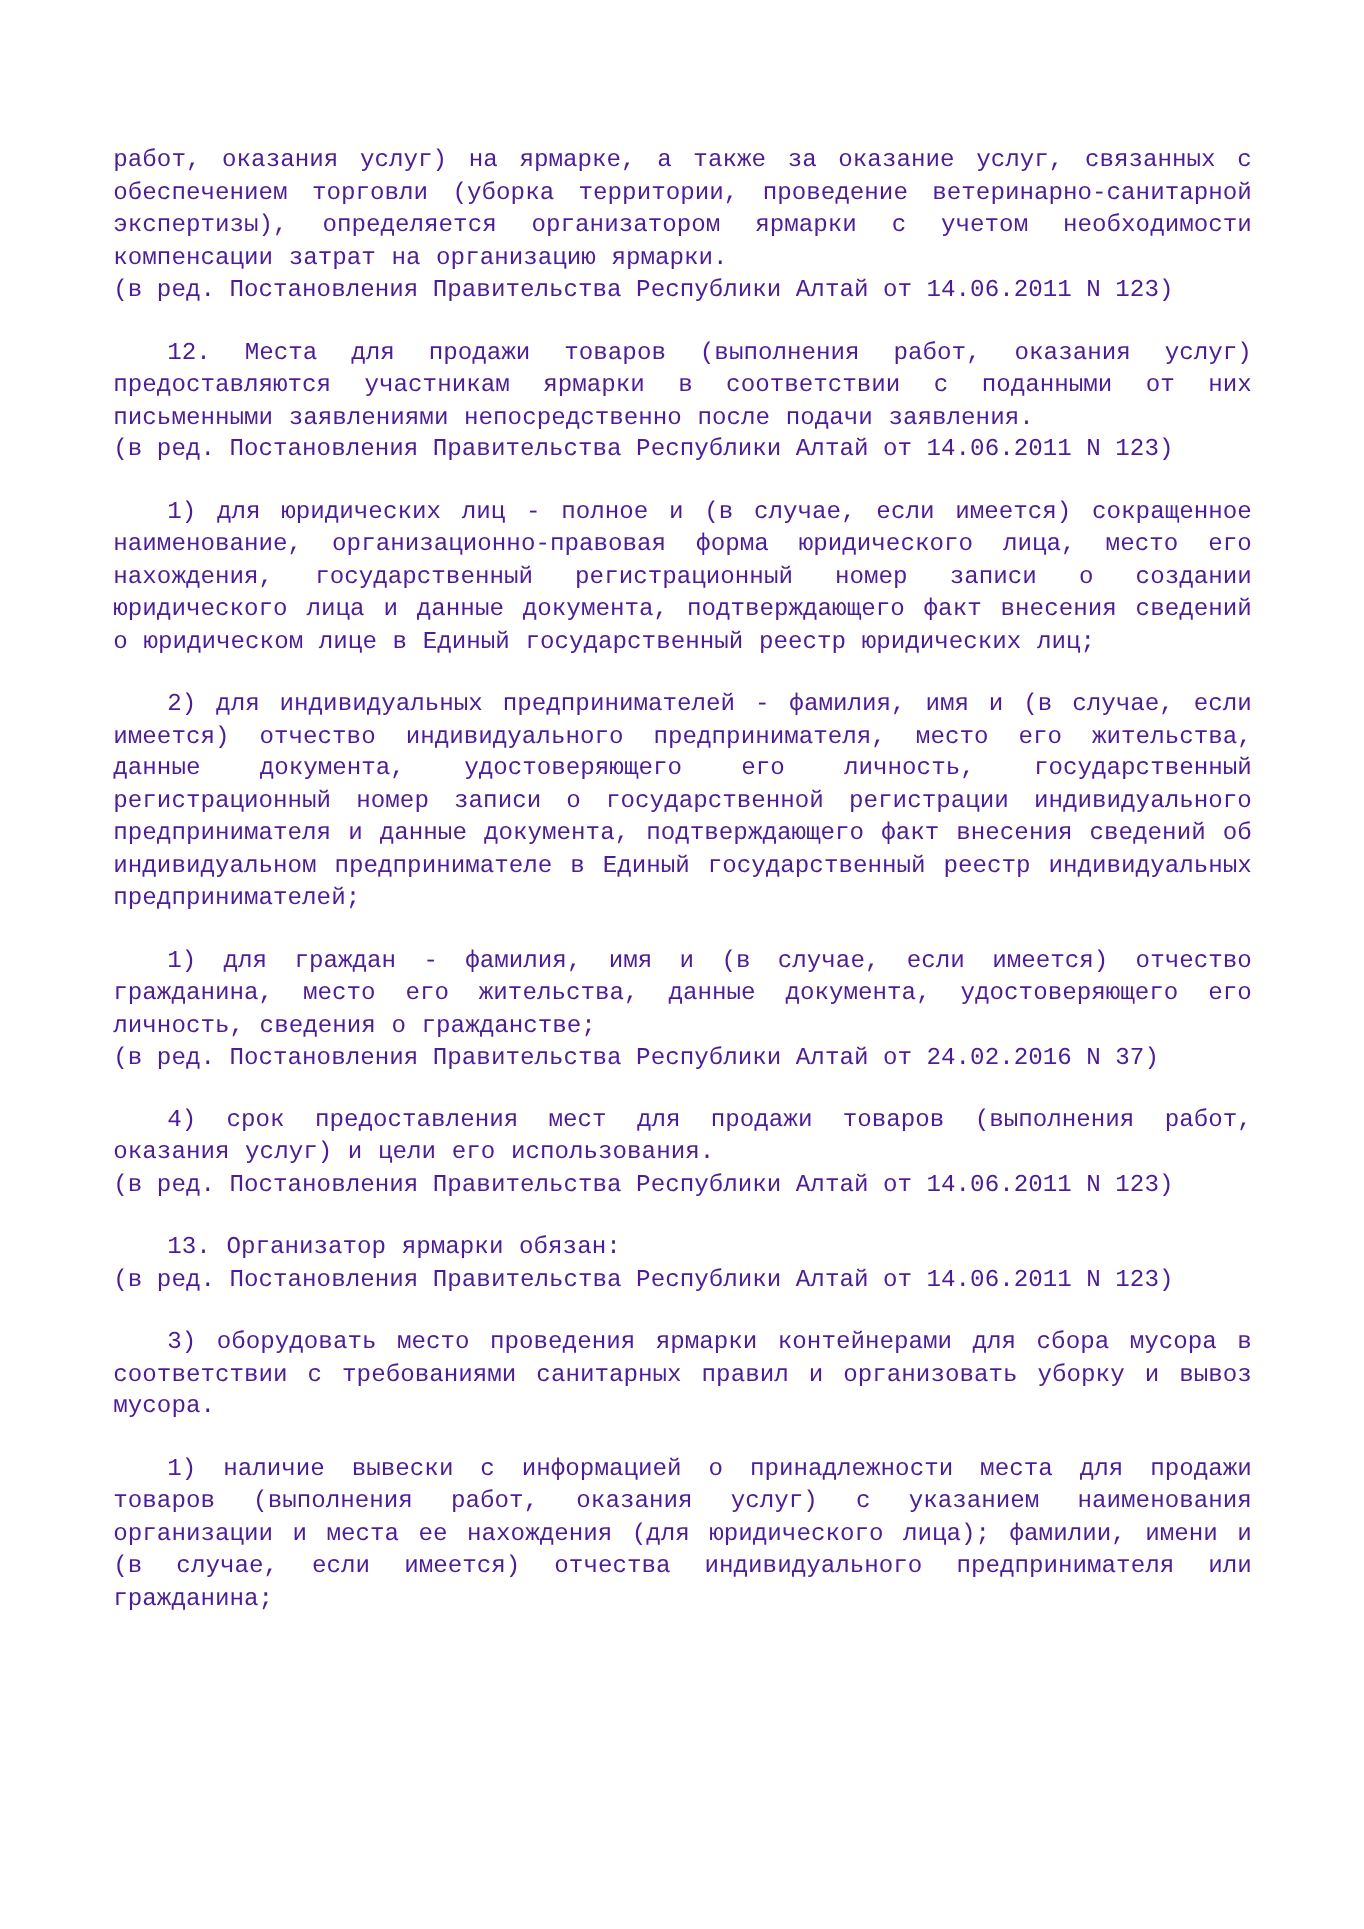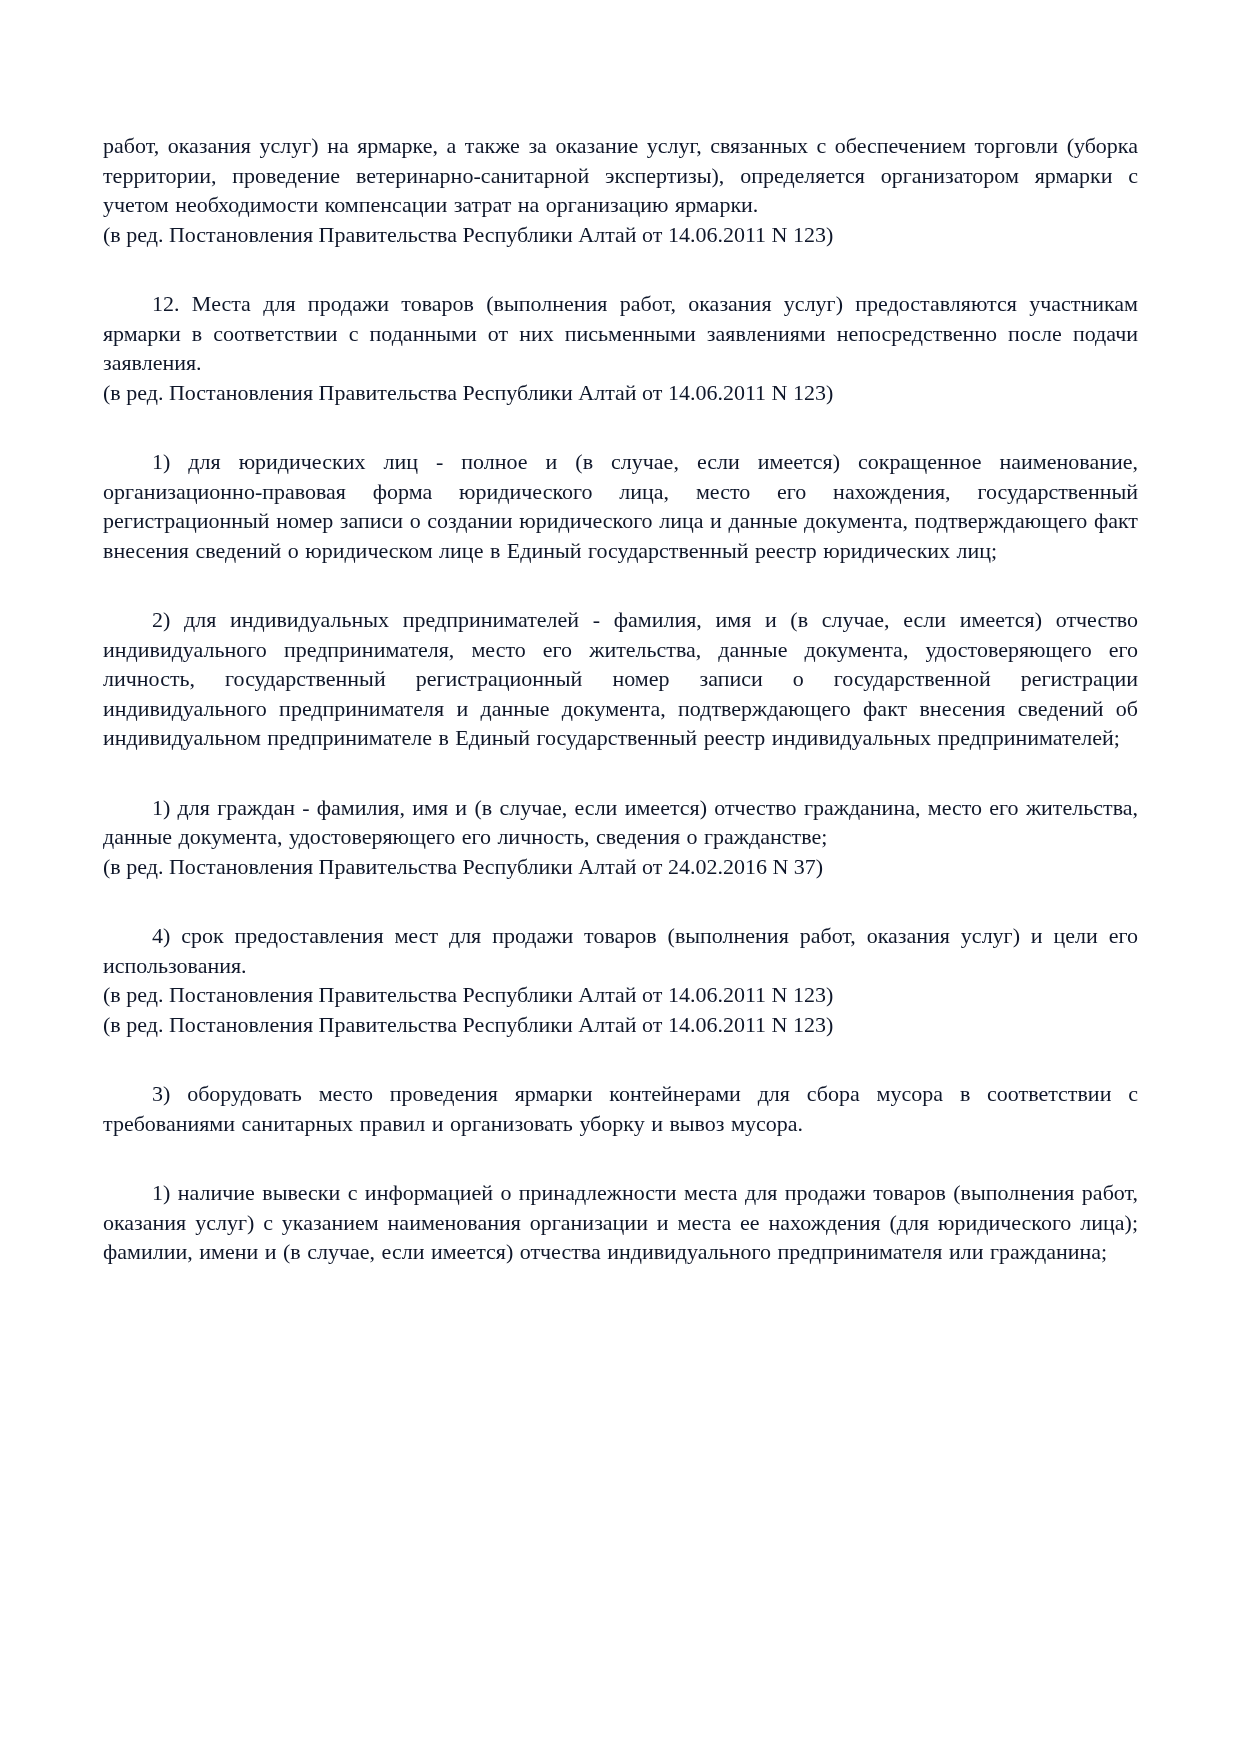--- a/index.html
+++ b/index.html
@@ -6,35 +6,35 @@
     margin: 0;
     padding: 0;
     background: #ffffff;
   }
   .page {
     position: relative;
     box-sizing: border-box;
     width: 1240px;
     height: 1754px;
     background: #ffffff;
-    color: #0f172a;
+    color: #4c1d95;
     padding: 131px 102px 60px 103px;
-    font-family: Liberation Serif, serif;
+    font-family: Liberation Mono, monospace;
     font-size: 22px;
     line-height: 29.5px;
     overflow: hidden;
   }
   .page p {
     margin: 0;
     text-align: justify;
     text-align-last: left;
     word-spacing: 1px;
   }
   .page p.gap {
-    margin-top: 40px;
+    margin-top: 27px;
   }
   .page p.indent {
     text-indent: 49px;
   }
   .page p.amend {
     text-align: right;
     word-spacing: normal;
   }
 </style>
 </head>
@@ -44,16 +44,17 @@
   <p class="noindent">работ, оказания услуг) на ярмарке, а также за оказание услуг, связанных с обеспечением торговли (уборка территории, проведение ветеринарно-санитарной экспертизы), определяется организатором ярмарки с учетом необходимости компенсации затрат на организацию ярмарки.</p>
   <p class="amend">(в ред. Постановления Правительства Республики Алтай от 14.06.2011 N 123)</p>
   <p class="indent gap">12. Места для продажи товаров (выполнения работ, оказания услуг) предоставляются участникам ярмарки в соответствии с поданными от них письменными заявлениями непосредственно после подачи заявления.</p>
   <p class="amend">(в ред. Постановления Правительства Республики Алтай от 14.06.2011 N 123)</p>
   <p class="indent gap">1) для юридических лиц - полное и (в случае, если имеется) сокращенное наименование, организационно-правовая форма юридического лица, место его нахождения, государственный регистрационный номер записи о создании юридического лица и данные документа, подтверждающего факт внесения сведений о юридическом лице в Единый государственный реестр юридических лиц;</p>
   <p class="indent gap">2) для индивидуальных предпринимателей - фамилия, имя и (в случае, если имеется) отчество индивидуального предпринимателя, место его жительства, данные документа, удостоверяющего его личность, государственный регистрационный номер записи о государственной регистрации индивидуального предпринимателя и данные документа, подтверждающего факт внесения сведений об индивидуальном предпринимателе в Единый государственный реестр индивидуальных предпринимателей;</p>
   <p class="indent gap">1) для граждан - фамилия, имя и (в случае, если имеется) отчество гражданина, место его жительства, данные документа, удостоверяющего его личность, сведения о гражданстве;</p>
   <p class="amend">(в ред. Постановления Правительства Республики Алтай от 24.02.2016 N 37)</p>
   <p class="indent gap">4) срок предоставления мест для продажи товаров (выполнения работ, оказания услуг) и цели его использования.</p>
   <p class="amend">(в ред. Постановления Правительства Республики Алтай от 14.06.2011 N 123)</p>
+  <p class="indent gap">13. Организатор ярмарки обязан:</p>
   <p class="amend">(в ред. Постановления Правительства Республики Алтай от 14.06.2011 N 123)</p>
   <p class="indent gap">3) оборудовать место проведения ярмарки контейнерами для сбора мусора в соответствии с требованиями санитарных правил и организовать уборку и вывоз мусора.</p>
   <p class="indent gap">1) наличие вывески с информацией о принадлежности места для продажи товаров (выполнения работ, оказания услуг) с указанием наименования организации и места ее нахождения (для юридического лица); фамилии, имени и (в случае, если имеется) отчества индивидуального предпринимателя или гражданина;</p>
 </div>
 
 </body></html>

